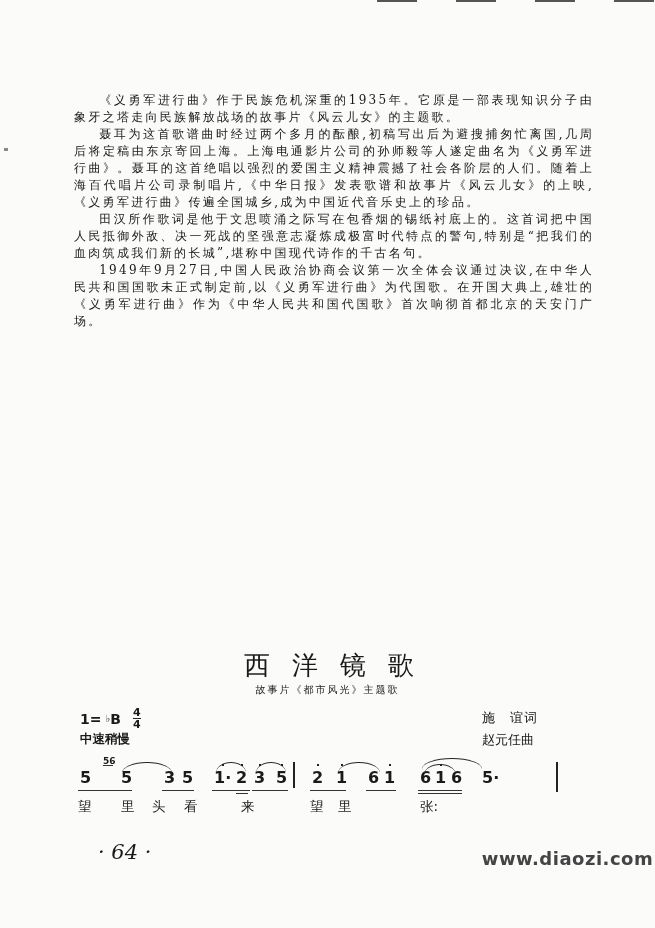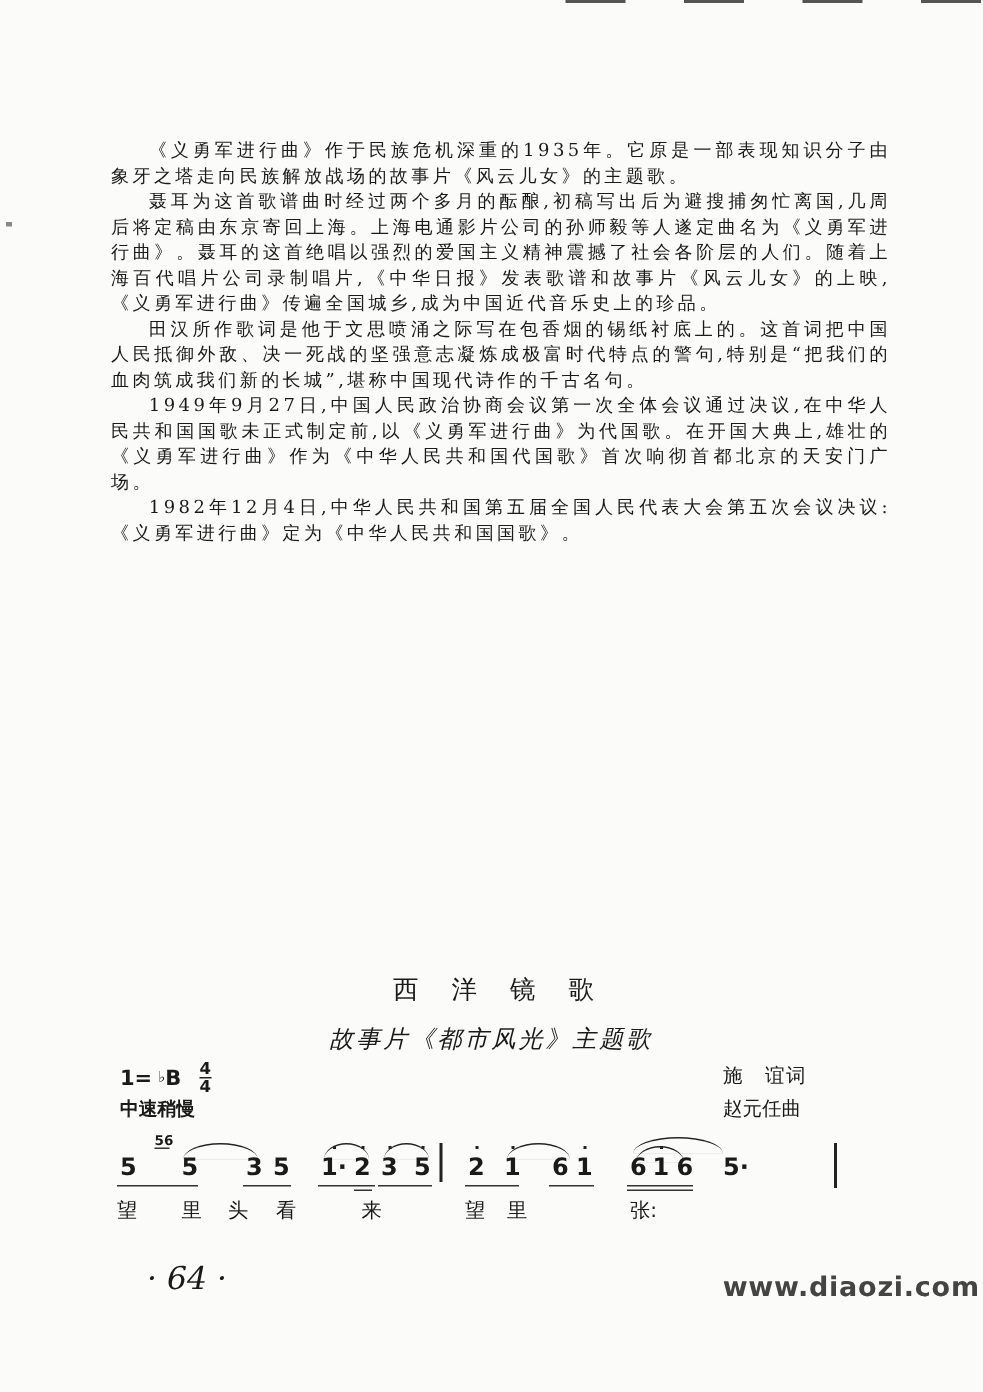--- a/index.html
+++ b/index.html
@@ -14,28 +14,27 @@
   .left-dot { position: absolute; left: 4px; top: 148px; width: 4px; height: 3px; background: #888; }
 
   .article { position: absolute; left: 74px; top: 92px; width: 520px; }
   .para {
     font-size: 12px; line-height: 17px; letter-spacing: 2.3px;
     margin: 0; text-indent: 2.1em; text-align: justify;
   }
 
   .song-title {
     position: absolute; left: 0; width: 655px; top: 648px;
-    text-align: center; font-size: 17px; letter-spacing: 22px;
+    text-align: center; font-size: 26px; letter-spacing: 22px;
     font-family: "DejaVu Serif", serif; padding-left: 25px; box-sizing: border-box;
   }
   .song-subtitle {
     position: absolute; left: 0; width: 655px; top: 683px;
-    text-align: center; font-size: 16px; letter-spacing: 2px;
+    text-align: center; font-size: 10px; letter-spacing: 2px;
     font-family: "DejaVu Sans", sans-serif;
-    font-style: italic;
   }
   .key {
     position: absolute; left: 80px; top: 707px;
     font-family: "DejaVu Sans", sans-serif; font-weight: bold; font-size: 14px;
     display: flex; align-items: center;
   }
   .key .flat { font-size: 10px; vertical-align: super; margin-left: 4px; }
   .timesig {
     display: inline-flex; flex-direction: column; align-items: center;
     font-size: 11px; line-height: 11px; margin-left: 12px;
@@ -94,21 +93,20 @@
 <div class="top-rule" style="left:456px;width:40px;"></div>
 <div class="top-rule" style="left:535px;width:40px;"></div>
 <div class="top-rule" style="left:614px;width:40px;"></div>
 <div class="left-dot"></div>
 
 <div class="article">
   <p class="para">《义勇军进行曲》作于民族危机深重的1935年。它原是一部表现知识分子由象牙之塔走向民族解放战场的故事片《风云儿女》的主题歌。</p>
   <p class="para">聂耳为这首歌谱曲时经过两个多月的酝酿,初稿写出后为避搜捕匆忙离国,几周后将定稿由东京寄回上海。上海电通影片公司的孙师毅等人遂定曲名为《义勇军进行曲》。聂耳的这首绝唱以强烈的爱国主义精神震撼了社会各阶层的人们。随着上海百代唱片公司录制唱片,《中华日报》发表歌谱和故事片《风云儿女》的上映,《义勇军进行曲》传遍全国城乡,成为中国近代音乐史上的珍品。</p>
   <p class="para">田汉所作歌词是他于文思喷涌之际写在包香烟的锡纸衬底上的。这首词把中国人民抵御外敌、决一死战的坚强意志凝炼成极富时代特点的警句,特别是“把我们的血肉筑成我们新的长城”,堪称中国现代诗作的千古名句。</p>
   <p class="para">1949年9月27日,中国人民政治协商会议第一次全体会议通过决议,在中华人民共和国国歌未正式制定前,以《义勇军进行曲》为代国歌。在开国大典上,雄壮的《义勇军进行曲》作为《中华人民共和国代国歌》首次响彻首都北京的天安门广场。</p>
-  <p class="para">1982年12月4日,中华人民共和国第五届全国人民代表大会第五次会议决议:《义勇军进行曲》定为《中华人民共和国国歌》。</p>
 </div>
 
 <div class="song-title">西洋镜歌</div>
 <div class="song-subtitle">故事片《都市风光》主题歌</div>
 
 <div class="key">
   <span>1=</span>
   <span class="flat">♭</span>
   <span>B</span>
   <span class="timesig">

